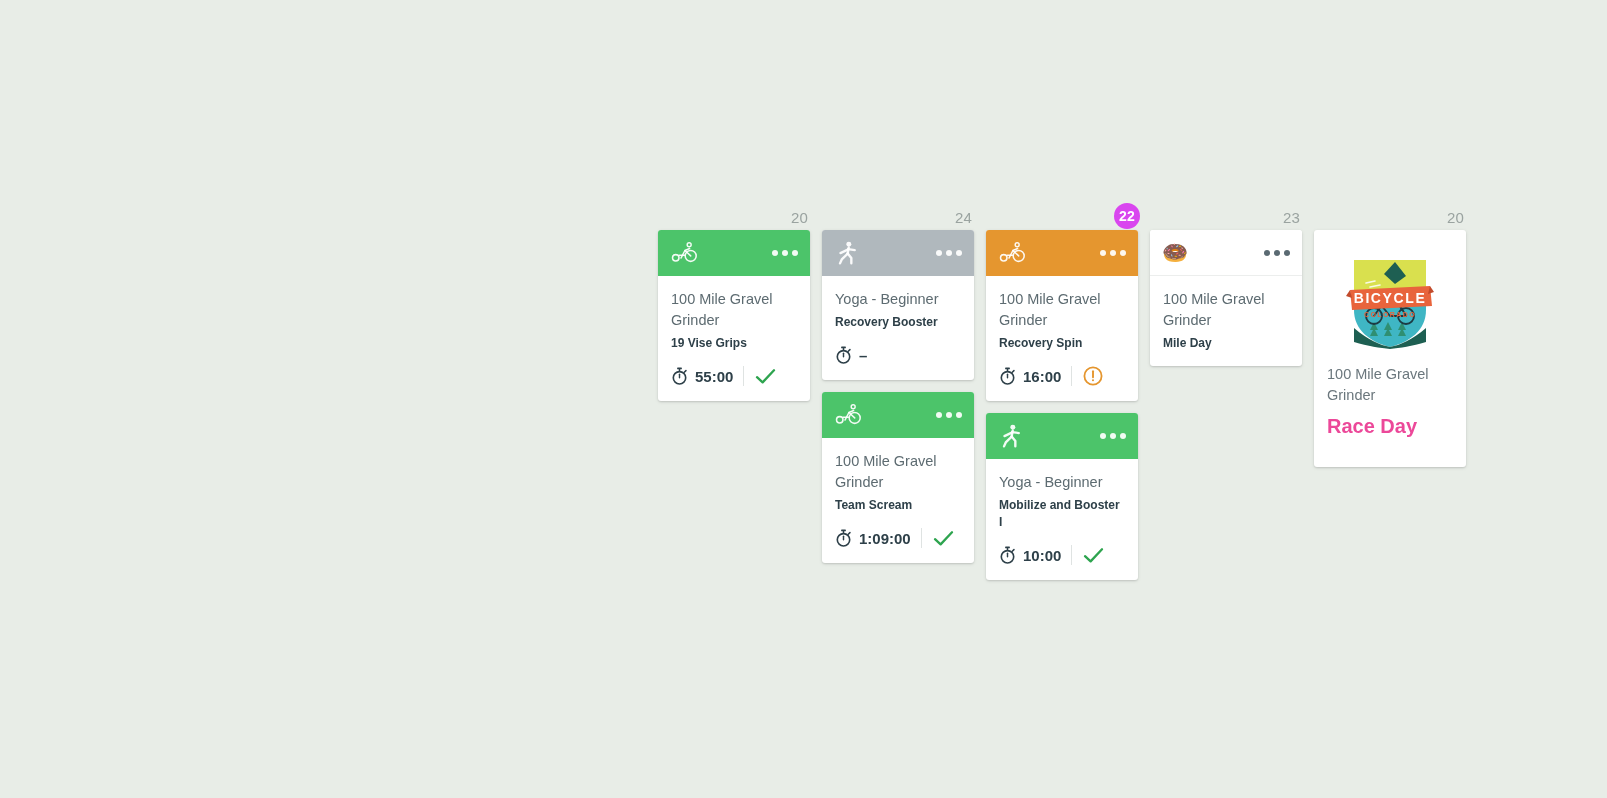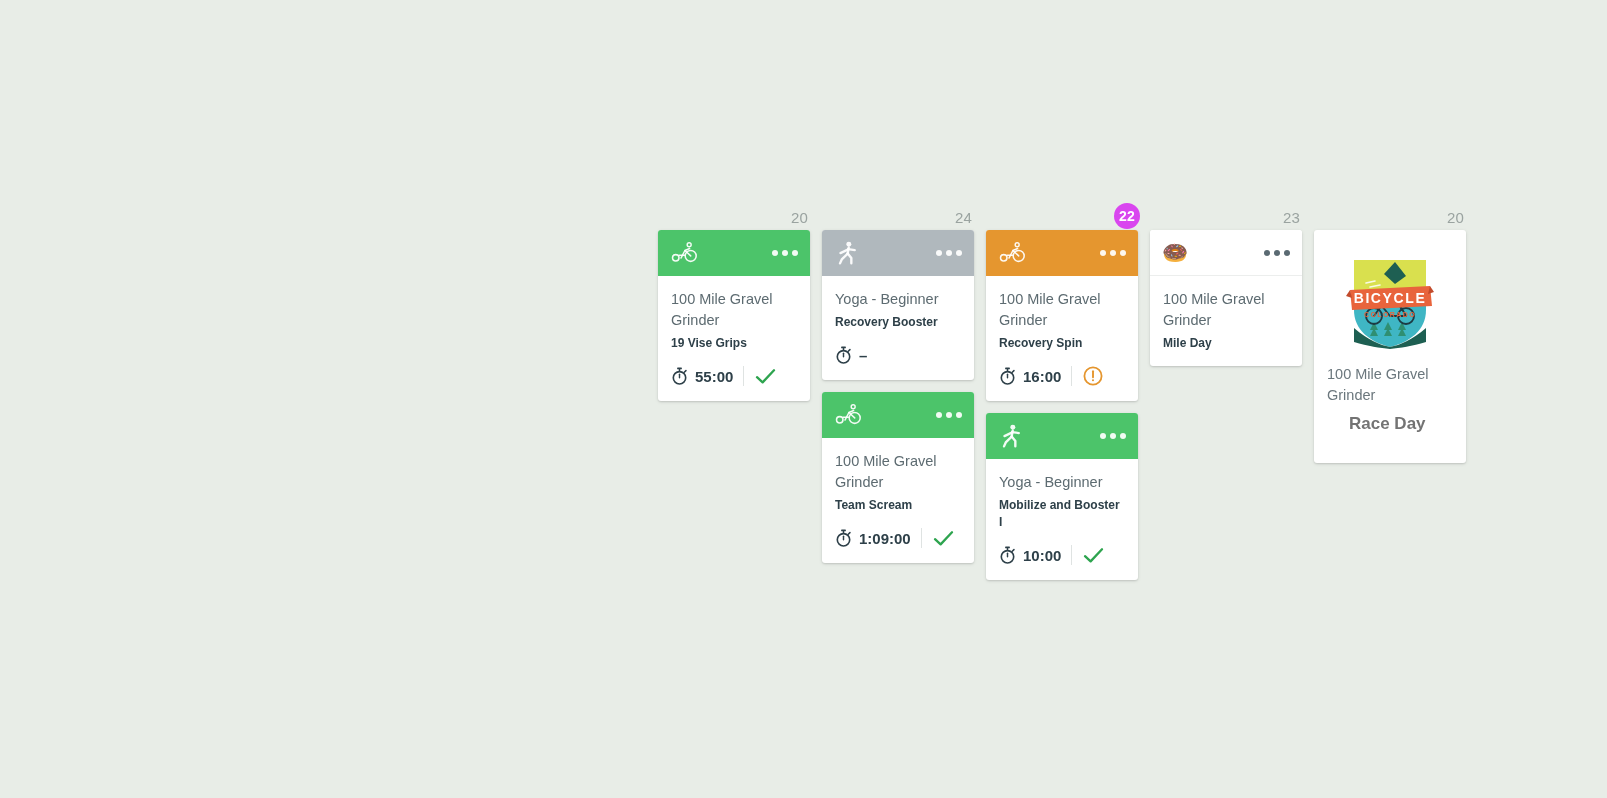--- a/index.html
+++ b/index.html
@@ -184,26 +184,25 @@
     align-items: center;
     justify-content: center;
     padding: 20px 0 8px 0;
   }
 
   .race-body {
     padding: 6px 13px 16px 13px;
   }
 
   .race-title {
-    font-size: 17px;
+    font-size: 20px;
     font-weight: bold;
-    color: #737373;
+    color: #ec4899;
     margin-top: 7px;
     line-height: 1.3;
-    margin-left: 22px;
   }
 
   .race-plan {
     font-size: 14.5px;
     color: #6b777d;
     line-height: 1.45;
   }
 </style>
 </head>
 <body>

